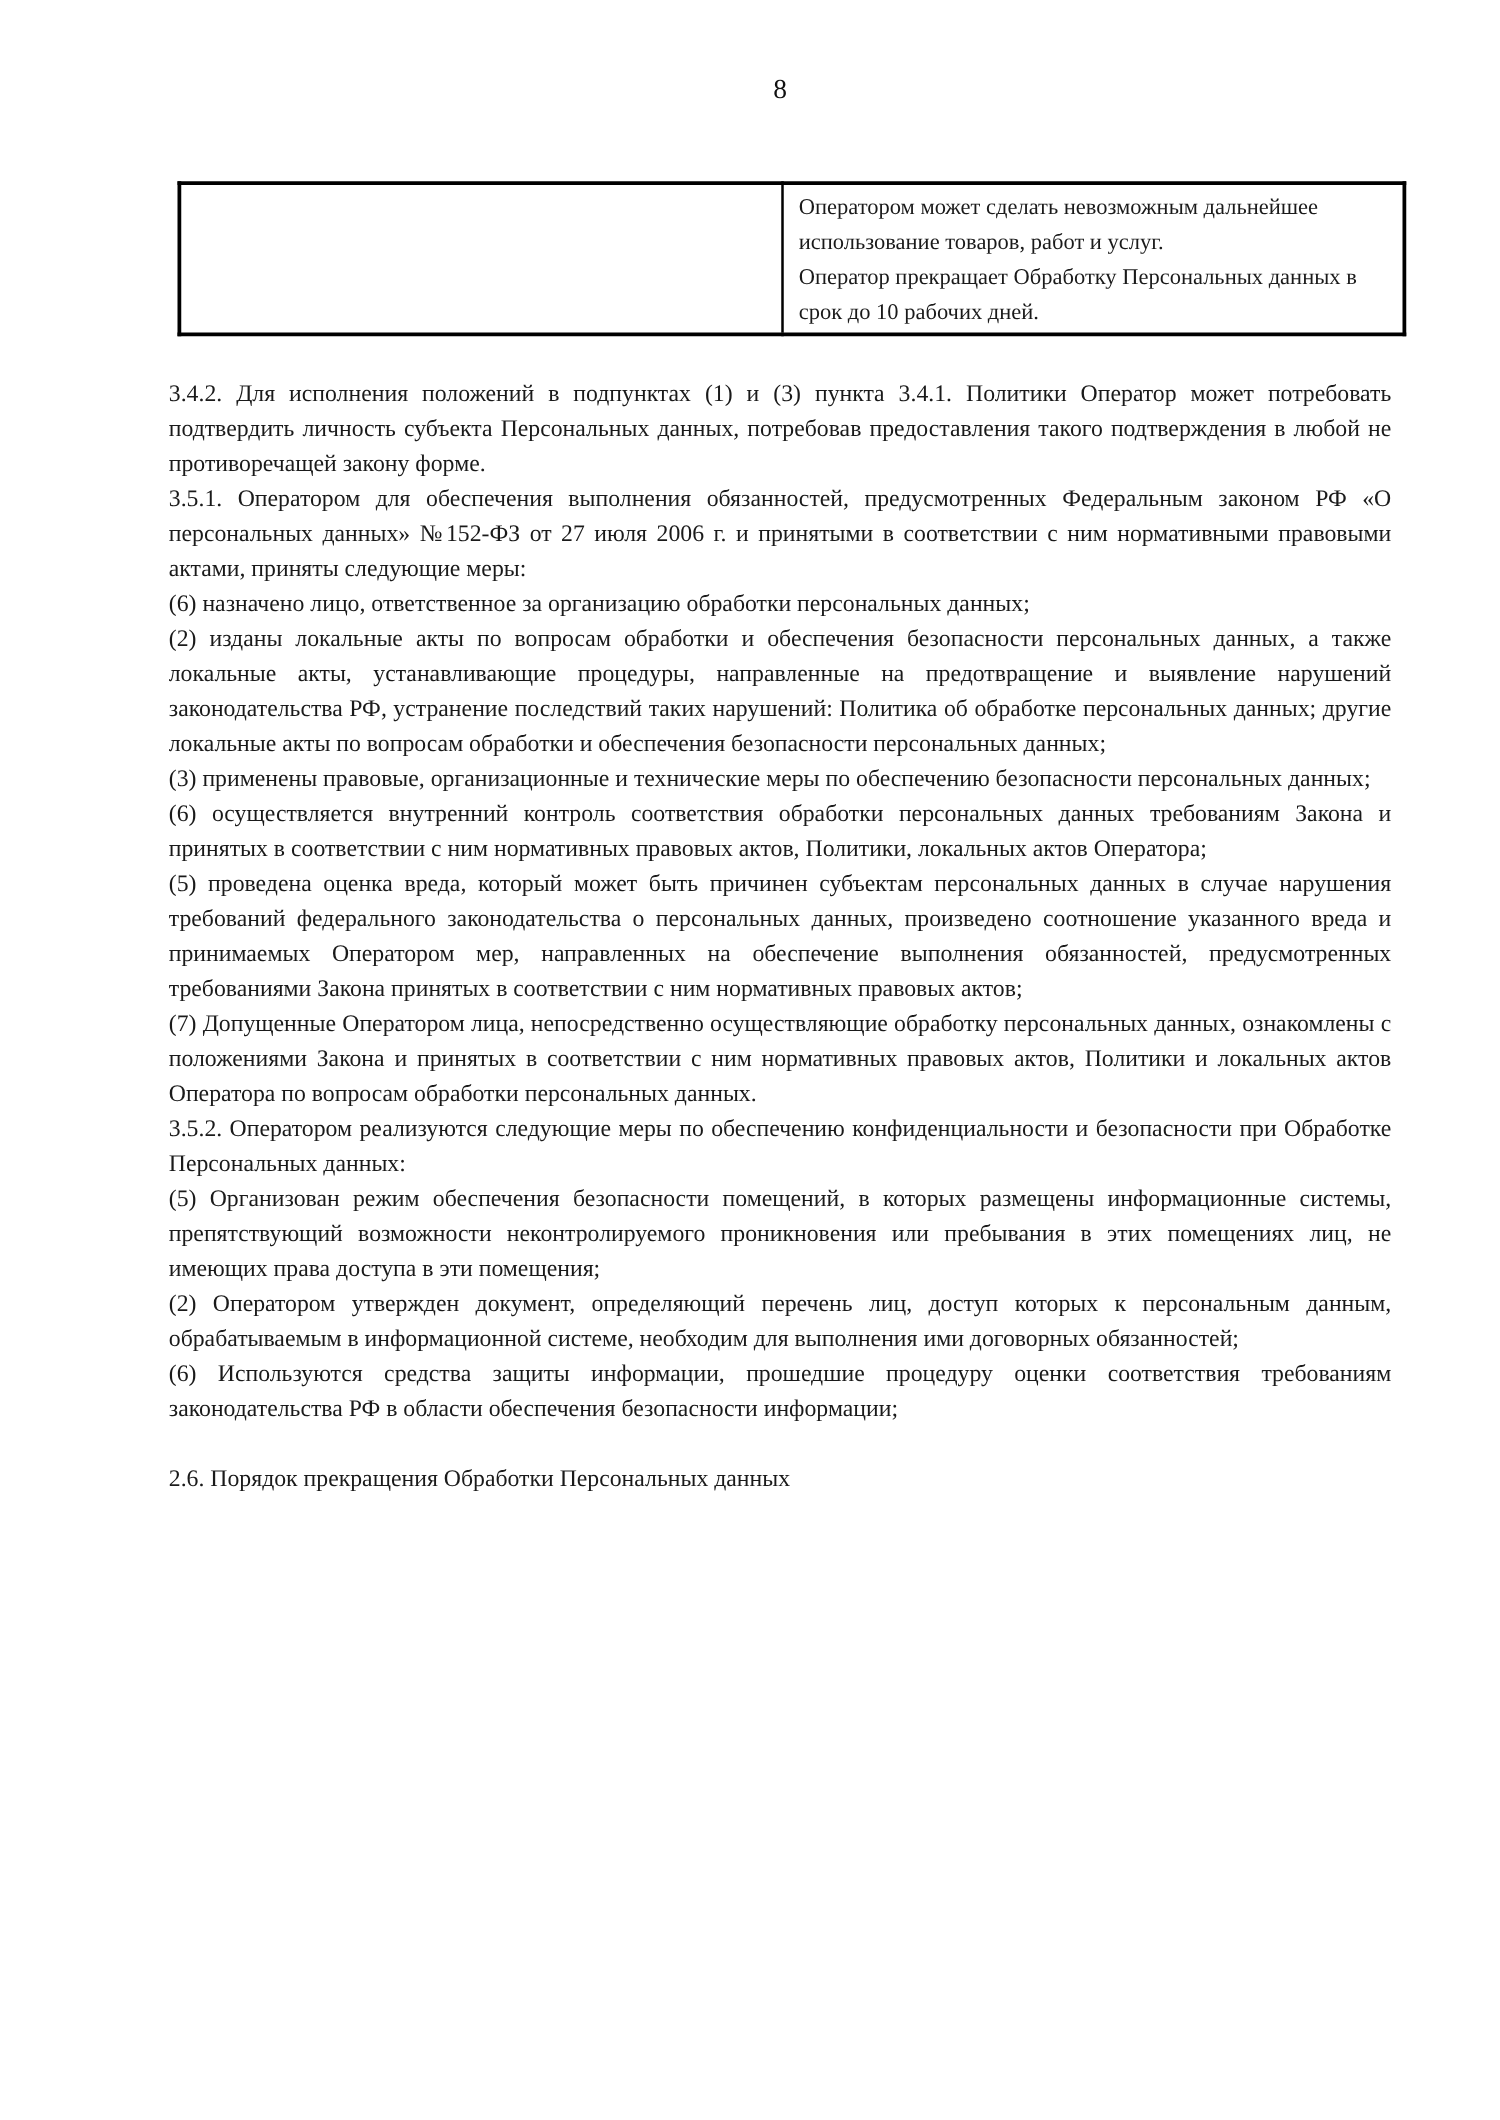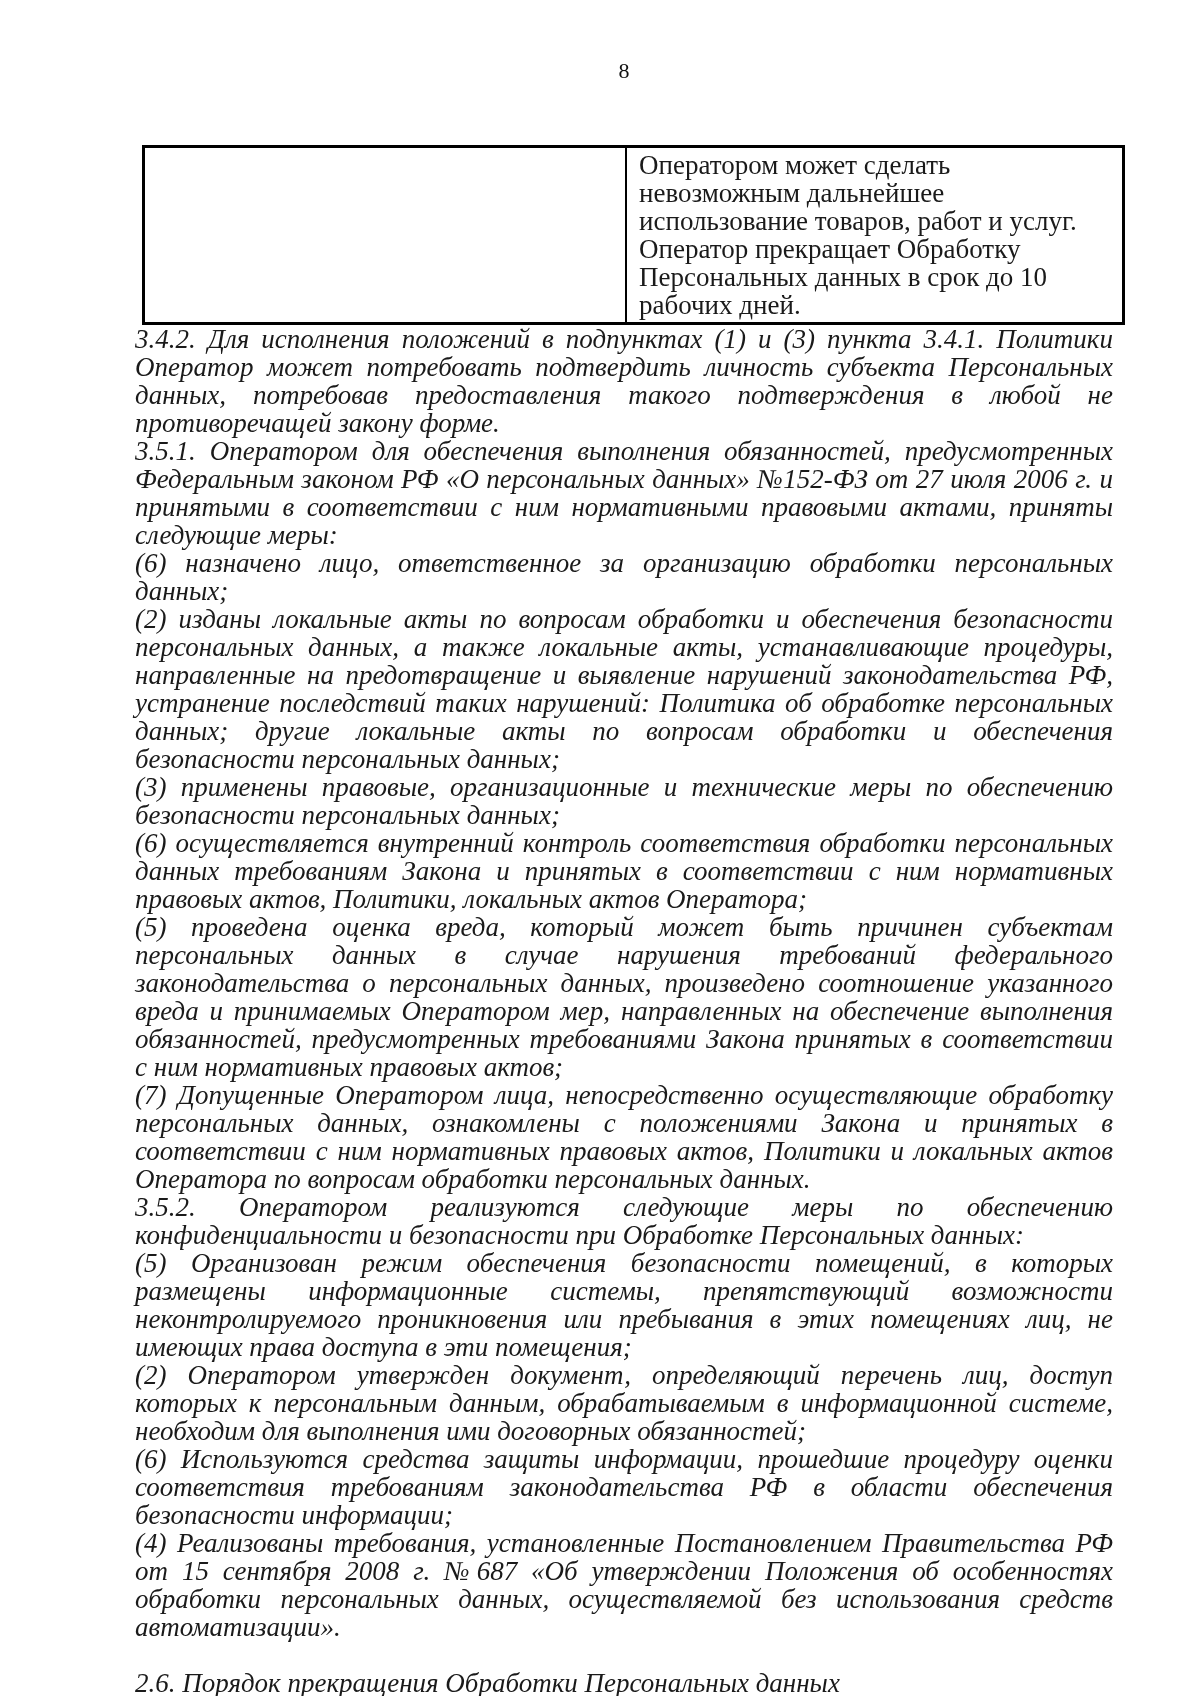--- a/index.html
+++ b/index.html
@@ -34,32 +34,32 @@
   table.cont-table td {
     border: 2px solid #000000;
     vertical-align: top;
   }
   td.cell-left {
     width: 478px;
   }
   td.cell-right {
     width: 475px;
     padding: 3px 8px 3px 12px;
-    font-size: 27px;
+    font-size: 18px;
     line-height: 28px;
     text-align: left;
   }
   td.cell-right p {
     margin: 0;
   }
   .doc-body {
-    font-size: 27px;
+    margin-top: 33px;
+    font-size: 19px;
     line-height: 28px;
     text-align: justify;
-    font-style: italic;
   }
   .doc-body p {
     margin: 0;
   }
   .doc-body p.gap-before {
     margin-top: 28px;
   }
 </style>
 </head>
 <body>
@@ -99,18 +99,17 @@
     <p>(7) Допущенные Оператором лица, непосредственно осуществляющие обработку персональных данных, ознакомлены с положениями Закона и принятых в соответствии с ним нормативных правовых актов, Политики и локальных актов Оператора по вопросам обработки персональных данных.</p>
 
     <p>3.5.2. Оператором реализуются следующие меры по обеспечению конфиденциальности и безопасности при Обработке Персональных данных:</p>
 
     <p>(5) Организован режим обеспечения безопасности помещений, в которых размещены информационные системы, препятствующий возможности неконтролируемого проникновения или пребывания в этих помещениях лиц, не имеющих права доступа в эти помещения;</p>
 
     <p>(2) Оператором утвержден документ, определяющий перечень лиц, доступ которых к персональным данным, обрабатываемым в информационной системе, необходим для выполнения ими договорных обязанностей;</p>
 
     <p>(6) Используются средства защиты информации, прошедшие процедуру оценки соответствия требованиям законодательства РФ в области обеспечения безопасности информации;</p>
 
-    <p>(4) Реализованы требования, установленные Постановлением Правительства РФ от 15 сентября 2008 г. №687 «Об утверждении Положения об особенностях обработки персональных данных, осуществляемой без использования средств автоматизации».</p>
 
     <p class="gap-before">2.6. Порядок прекращения Обработки Персональных данных</p>
   </div>
 
 </div>
 
 </body></html>

